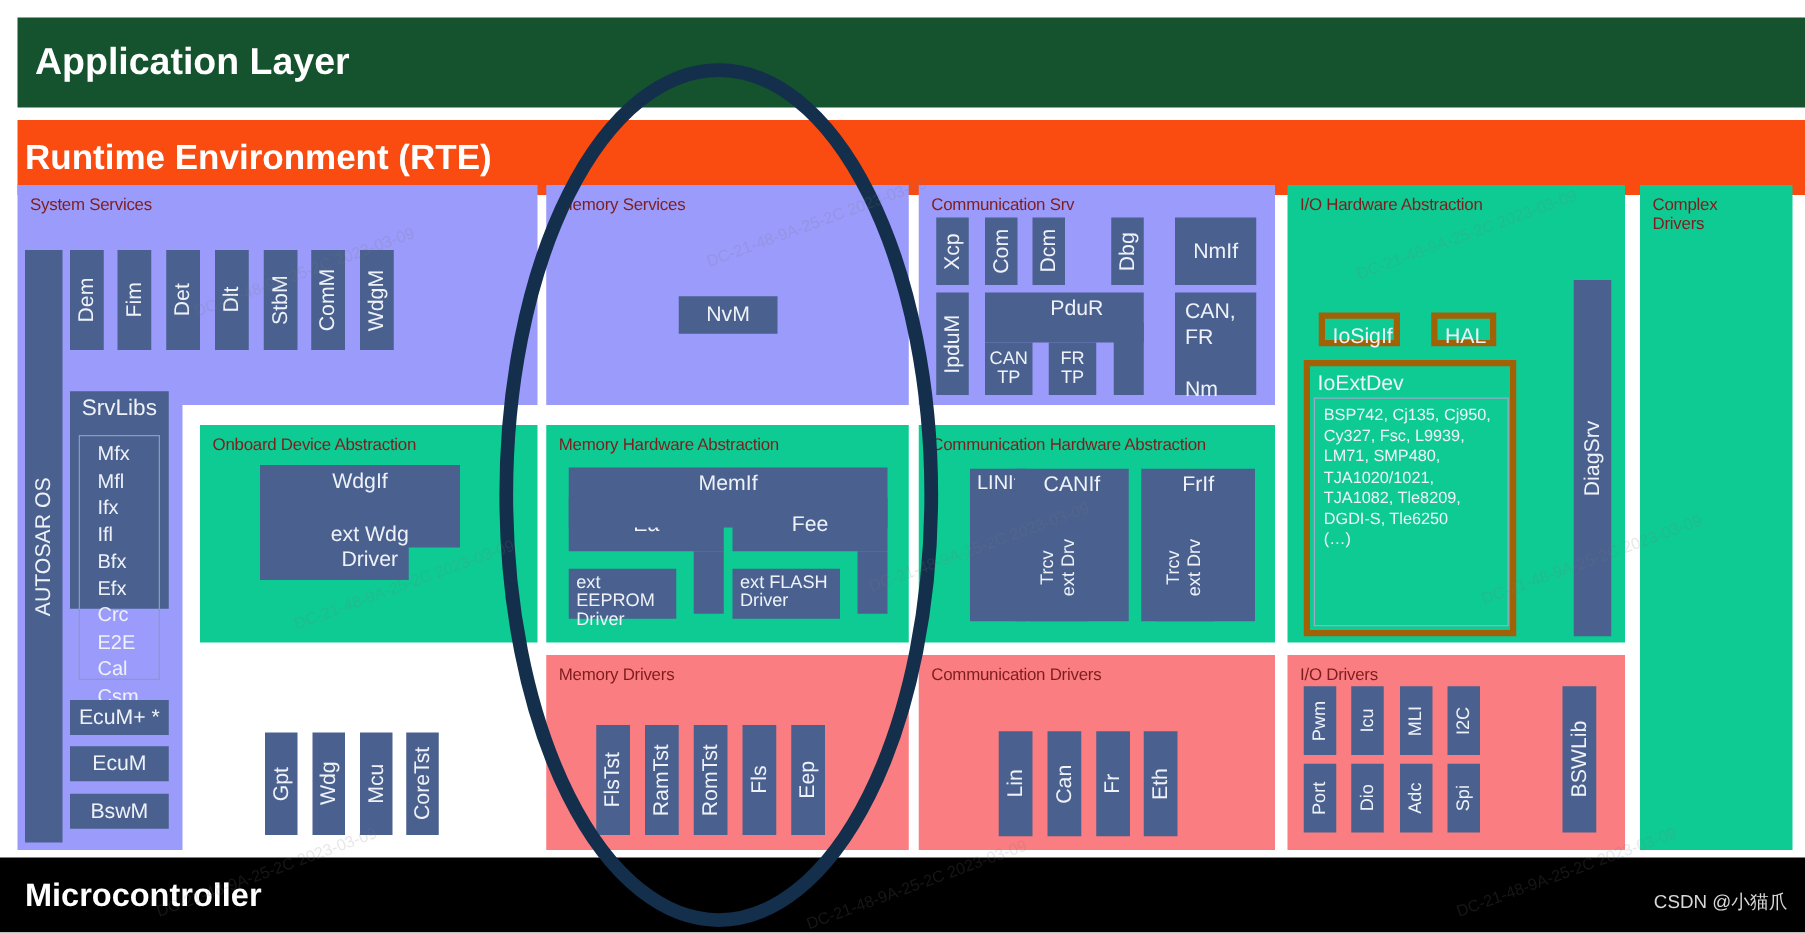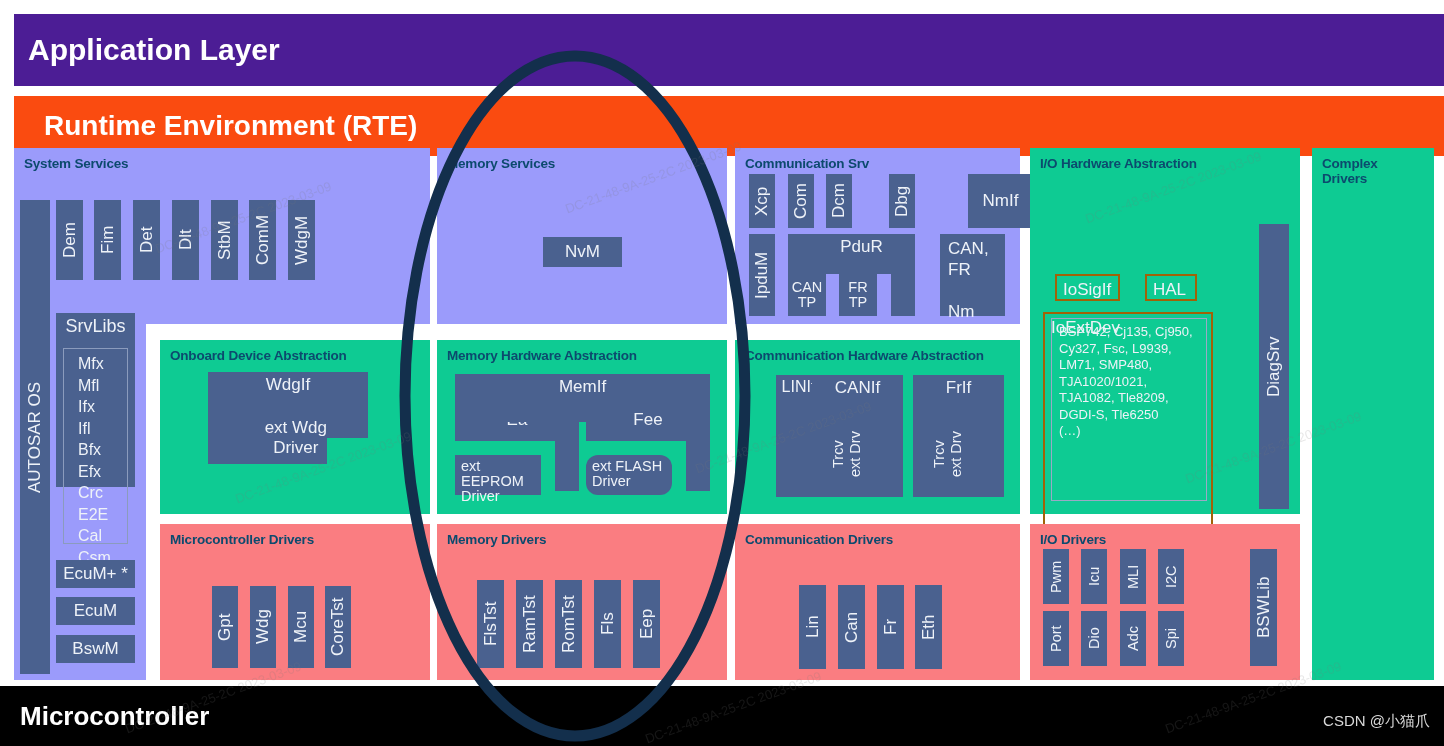--- a/index.html
+++ b/index.html
@@ -12,52 +12,52 @@
   #root { position: relative; width: 1444px; height: 746px; }
 
   
   .banner {
     position: absolute; left: 14px; right: 0;
     display: flex; align-items: center;
     color: #ffffff; font-weight: bold;
   }
   #app-layer {
     left: 14px; width: 1430px; top: 14px; height: 72px;
-    background: #4c1d95; font-size: 30px; padding-left: 14px;
+    background: #14532d; font-size: 30px; padding-left: 14px;
   }
   #rte-bar {
     left: 14px; width: 1430px; top: 96px; height: 60px;
-    background: #fa4b10; font-size: 28px; padding-left: 30px;
+    background: #fa4b10; font-size: 28px; padding-left: 6px;
   }
   #mcu-bar {
     left: 0px; width: 1444px; top: 686px; height: 60px;
     background: #000000; font-size: 26px; padding-left: 20px;
   }
   .panel { position: absolute; }
   .panel-title {
     position: absolute; left: 10px; top: 8px;
-    font-size: 13.5px; font-weight: bold; color: #0c4a6e;
+    font-size: 13.5px; font-weight: normal; color: #7f1d1d;
     line-height: 15px; letter-spacing: -0.2px;
     white-space: pre-line;
   }
   .purple { background: #9b9bfb; }
   .green  { background: #0ecb93; }
   .salmon { background: #fa7d81; }
 
   
   .box {
     position: absolute;
     background: #4a618f;
     color: #eef2f8;
     display: flex; align-items: center; justify-content: center;
     font-size: 17px;
     text-align: center;
   }
   .box.vert { writing-mode: vertical-rl; transform: rotate(180deg); }
-  .box.outline { border: 2px solid #a16207; background: transparent; margin-top: 24px; }
+  .box.outline { border: 5px solid #a16207; background: transparent; }
   .box.small { font-size: 14.5px; }
   .box.tl { align-items: flex-start; justify-content: flex-start; padding: 4px 6px; text-align: left; }
   .box.top-center { align-items: flex-start; justify-content: center; padding-top: 3px; }
 
   .devlist {
     position: absolute;
     border: 1px solid #9aa9c6;
     color: #eef2f8; font-size: 13px; line-height: 16.5px;
     padding: 5px 7px; white-space: pre-line; text-align: left;
   }
@@ -159,23 +159,20 @@
     <div class="panel-title">Onboard Device Abstraction</div>
   </div>
   <div class="box top-center" style="left:208px; top:372px; width:160px; height:66px;">
     <span>WdgIf</span>
   </div>
   <div class="box" style="left:208px; top:412px; width:119px; height:52px; white-space:pre-line;justify-content:flex-end;">
     <span>ext Wdg
 Driver</span>
   </div>
 
-  <div class="panel salmon" style="left:160px; top:524px; width:270px; height:156px;">
-    <div class="panel-title">Microcontroller Drivers</div>
-  </div>
   <div class="box vert" style="left:212px; top:586px; width:26px; height:82px;">
       <span>Gpt</span>
     </div>
   <div class="box vert" style="left:250px; top:586px; width:26px; height:82px;">
       <span>Wdg</span>
     </div>
   <div class="box vert" style="left:288px; top:586px; width:26px; height:82px;">
       <span>Mcu</span>
     </div>
   <div class="box vert" style="left:325px; top:586px; width:26px; height:82px;">
@@ -200,21 +197,21 @@
   </div>
   <div class="box" style="left:586px; top:398px; width:124px; height:43px;">
     <span>Fee</span>
   </div>
   <div class="box" style="left:555px; top:441px; width:24px; height:50px;"></div>
   <div class="box" style="left:686px; top:441px; width:24px; height:50px;"></div>
   <div class="box tl small" style="left:455px; top:455px; width:86px; height:40px; white-space:pre-line; line-height:15px;">
     <span>ext EEPROM
 Driver</span>
   </div>
-  <div class="box tl small" style="left:586px; top:455px; width:86px; height:40px; white-space:pre-line; line-height:15px;border-radius:12px;">
+  <div class="box tl small" style="left:586px; top:455px; width:86px; height:40px; white-space:pre-line; line-height:15px;">
     <span>ext FLASH
 Driver</span>
   </div>
 
   <div class="panel salmon" style="left:437px; top:524px; width:290px; height:156px;">
     <div class="panel-title">Memory Drivers</div>
   </div>
   <div class="box vert" style="left:477px; top:580px; width:27px; height:88px;">
       <span>FlsTst</span>
     </div>
@@ -239,21 +236,21 @@
     </div>
   <div class="box vert" style="left:788px; top:174px; width:26px; height:54px;">
       <span>Com</span>
     </div>
   <div class="box vert" style="left:826px; top:174px; width:26px; height:54px;">
       <span>Dcm</span>
     </div>
   <div class="box vert" style="left:889px; top:174px; width:26px; height:54px;">
       <span>Dbg</span>
     </div>
-  <div class="box" style="left:940px; top:174px; width:65px; height:54px;margin-left:28px;">
+  <div class="box" style="left:940px; top:174px; width:65px; height:54px;">
       <span>NmIf</span>
     </div>
 
   <div class="box vert" style="left:749px; top:234px; width:26px; height:82px;">
       <span>IpduM</span>
     </div>
   <div class="box top-center" style="left:788px; top:234px; width:127px; height:40px;padding-left:20px;">
     <span>PduR</span>
   </div>
   <div class="box" style="left:891px; top:258px; width:24px; height:58px;"></div>

